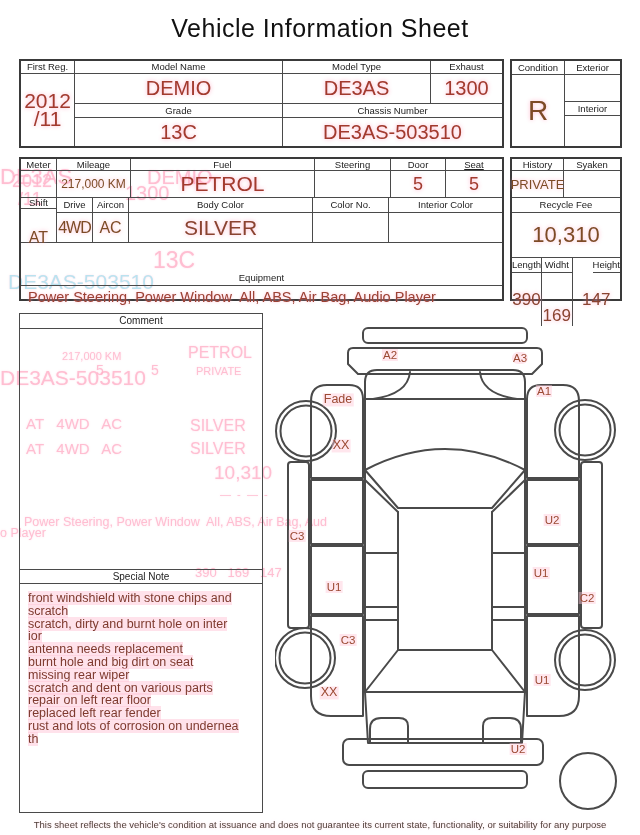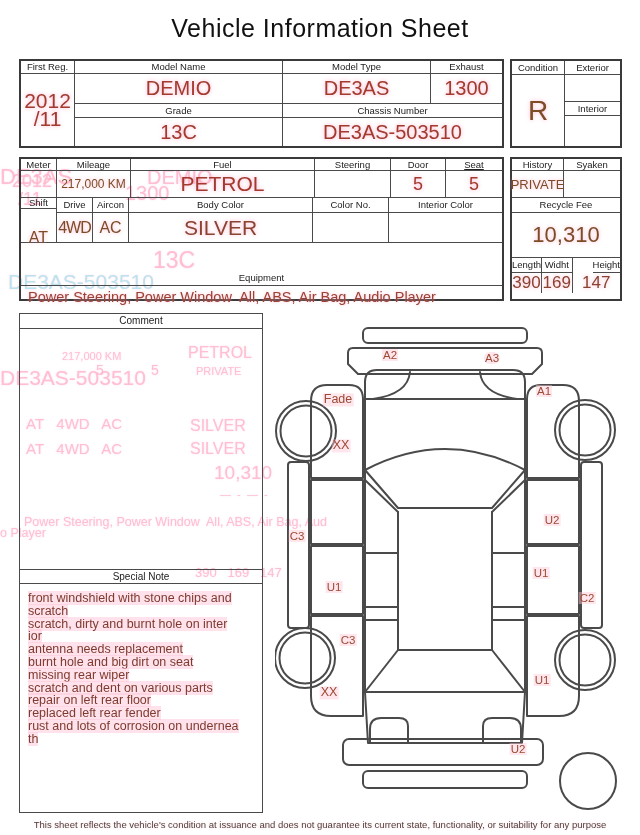--- a/index.html
+++ b/index.html
@@ -203,21 +203,21 @@
       <div class="cell" style="flex:1;"></div>
     </div>
   </div>
   <div class="hdr" style="height:14px;border-top:1px solid #4a4a4a;">Recycle Fee</div>
   <div class="cell vbrn fee bB" style="height:45px;">10,310</div>
   <div class="row" style="flex:1;">
     <div class="col bR" style="width:33px;">
       <div class="hdr" style="height:14px;">Length</div>
       <div class="cell vmid lwh" style="flex:1;">390</div>
     </div>
-    <div class="col bR" style="width:36px;">
+    <div class="col bR" style="width:36px;gap:33px;">
       <div class="hdr" style="height:14px;">Widht</div>
       <div class="cell vmid lwh" style="flex:1;">169</div>
     </div>
     <div class="col" style="flex:1;">
       <div class="hdr" style="height:14px;margin-left:20px;">Height</div>
       <div class="cell vmid lwh" style="flex:1;">147</div>
     </div>
   </div>
 </div>
 
@@ -277,21 +277,21 @@
   <circle cx="310" cy="118" r="30"></circle>
   <circle cx="310" cy="118" r="25.5"></circle>
   <circle cx="310" cy="348" r="30"></circle>
   <circle cx="310" cy="348" r="25.5"></circle>
 
   <circle cx="313" cy="469" r="28"></circle>
 </svg>
 
 <div id="label-layer">
     <span class="dlabel" style="left: 390px; top: 355px;">A2</span>
-    <span class="dlabel" style="left: 492px; top: 358px; border-radius: 6px;">A3</span>
+    <span class="dlabel" style="left: 520px; top: 358px; border-radius: 6px;">A3</span>
     <span class="dlabel" style="left: 544px; top: 391px;">A1</span>
     <span class="dlabel" style="left: 338px; top: 400px; font-size: 12.5px;">Fade</span>
     <span class="dlabel" style="left: 341px; top: 446px; font-size: 12.5px;">XX</span>
     <span class="dlabel" style="left: 297px; top: 536px;">C3</span>
     <span class="dlabel" style="left: 552px; top: 520px;">U2</span>
     <span class="dlabel" style="left: 334px; top: 587px;">U1</span>
     <span class="dlabel" style="left: 541px; top: 573px;">U1</span>
     <span class="dlabel" style="left: 587px; top: 598px;">C2</span>
     <span class="dlabel" style="left: 348px; top: 640px;">C3</span>
     <span class="dlabel" style="left: 329px; top: 693px; font-size: 12.5px;">XX</span>

